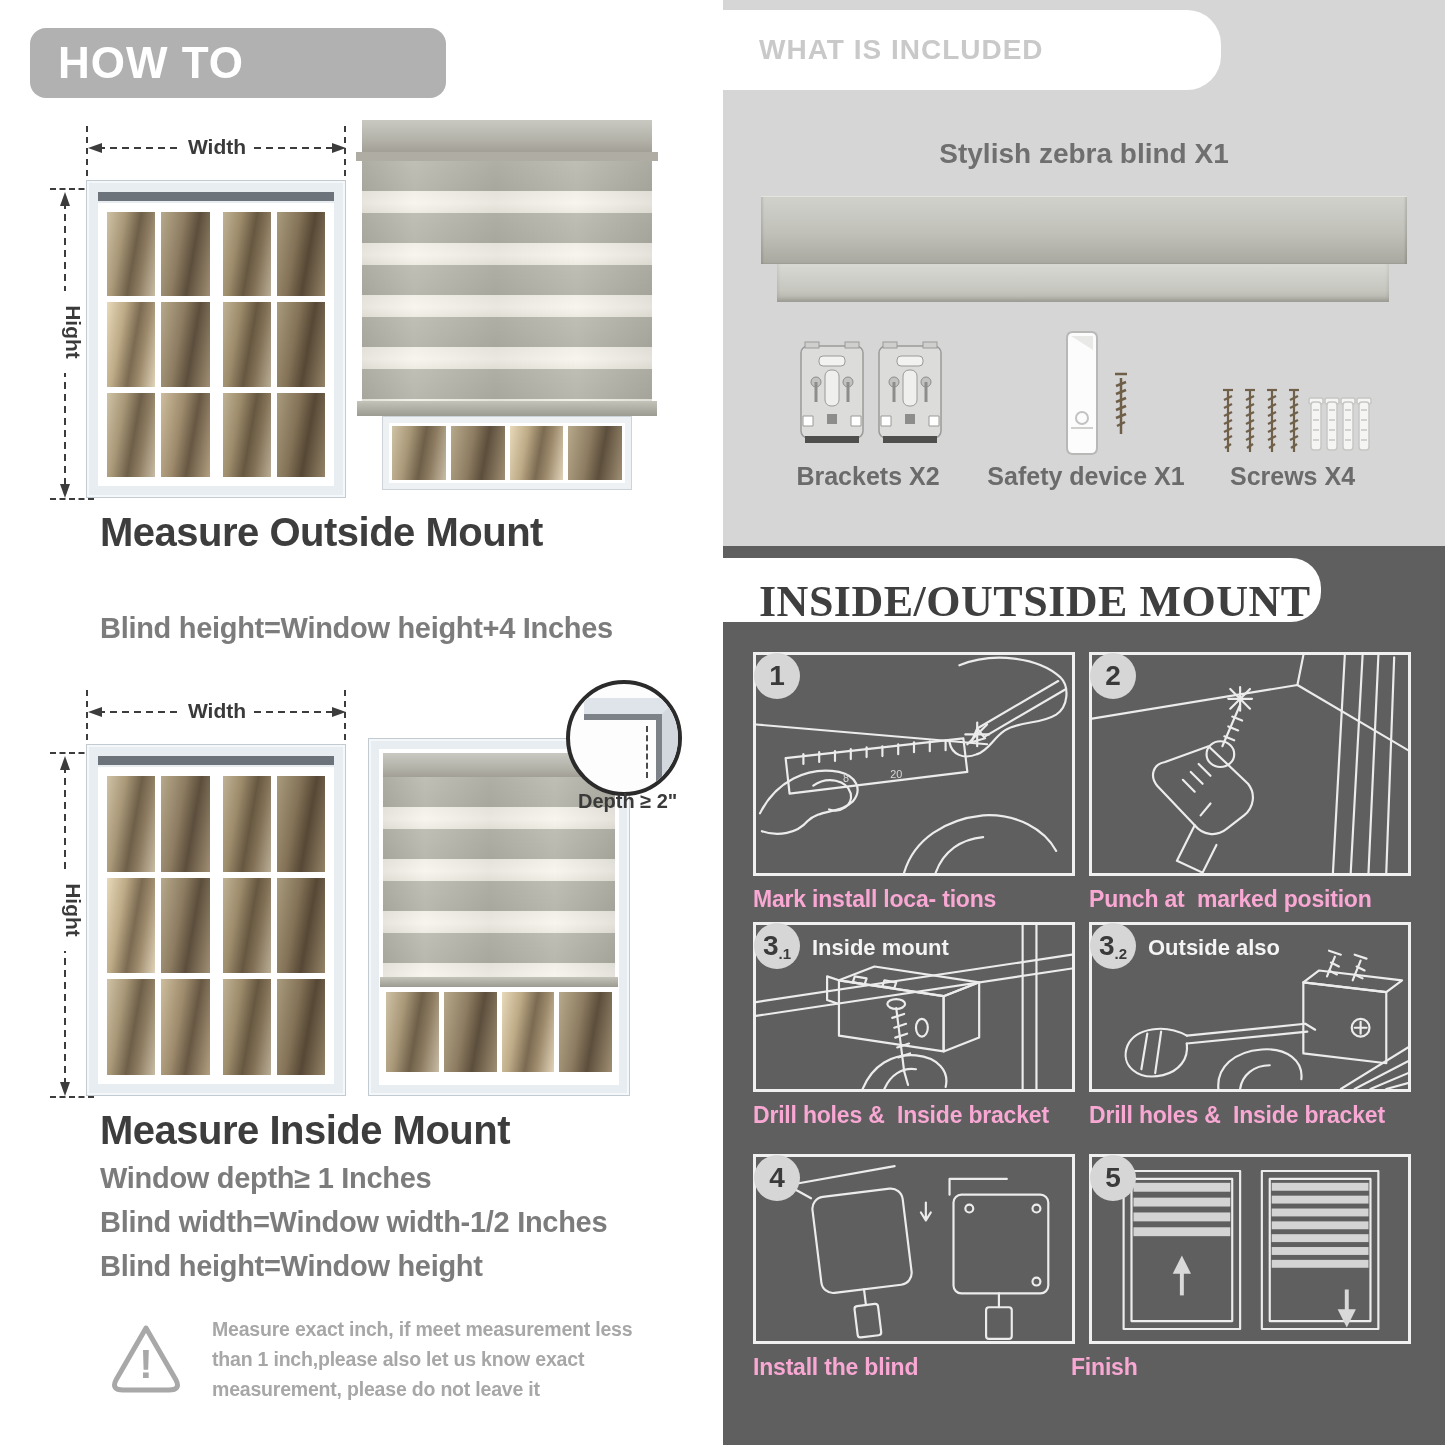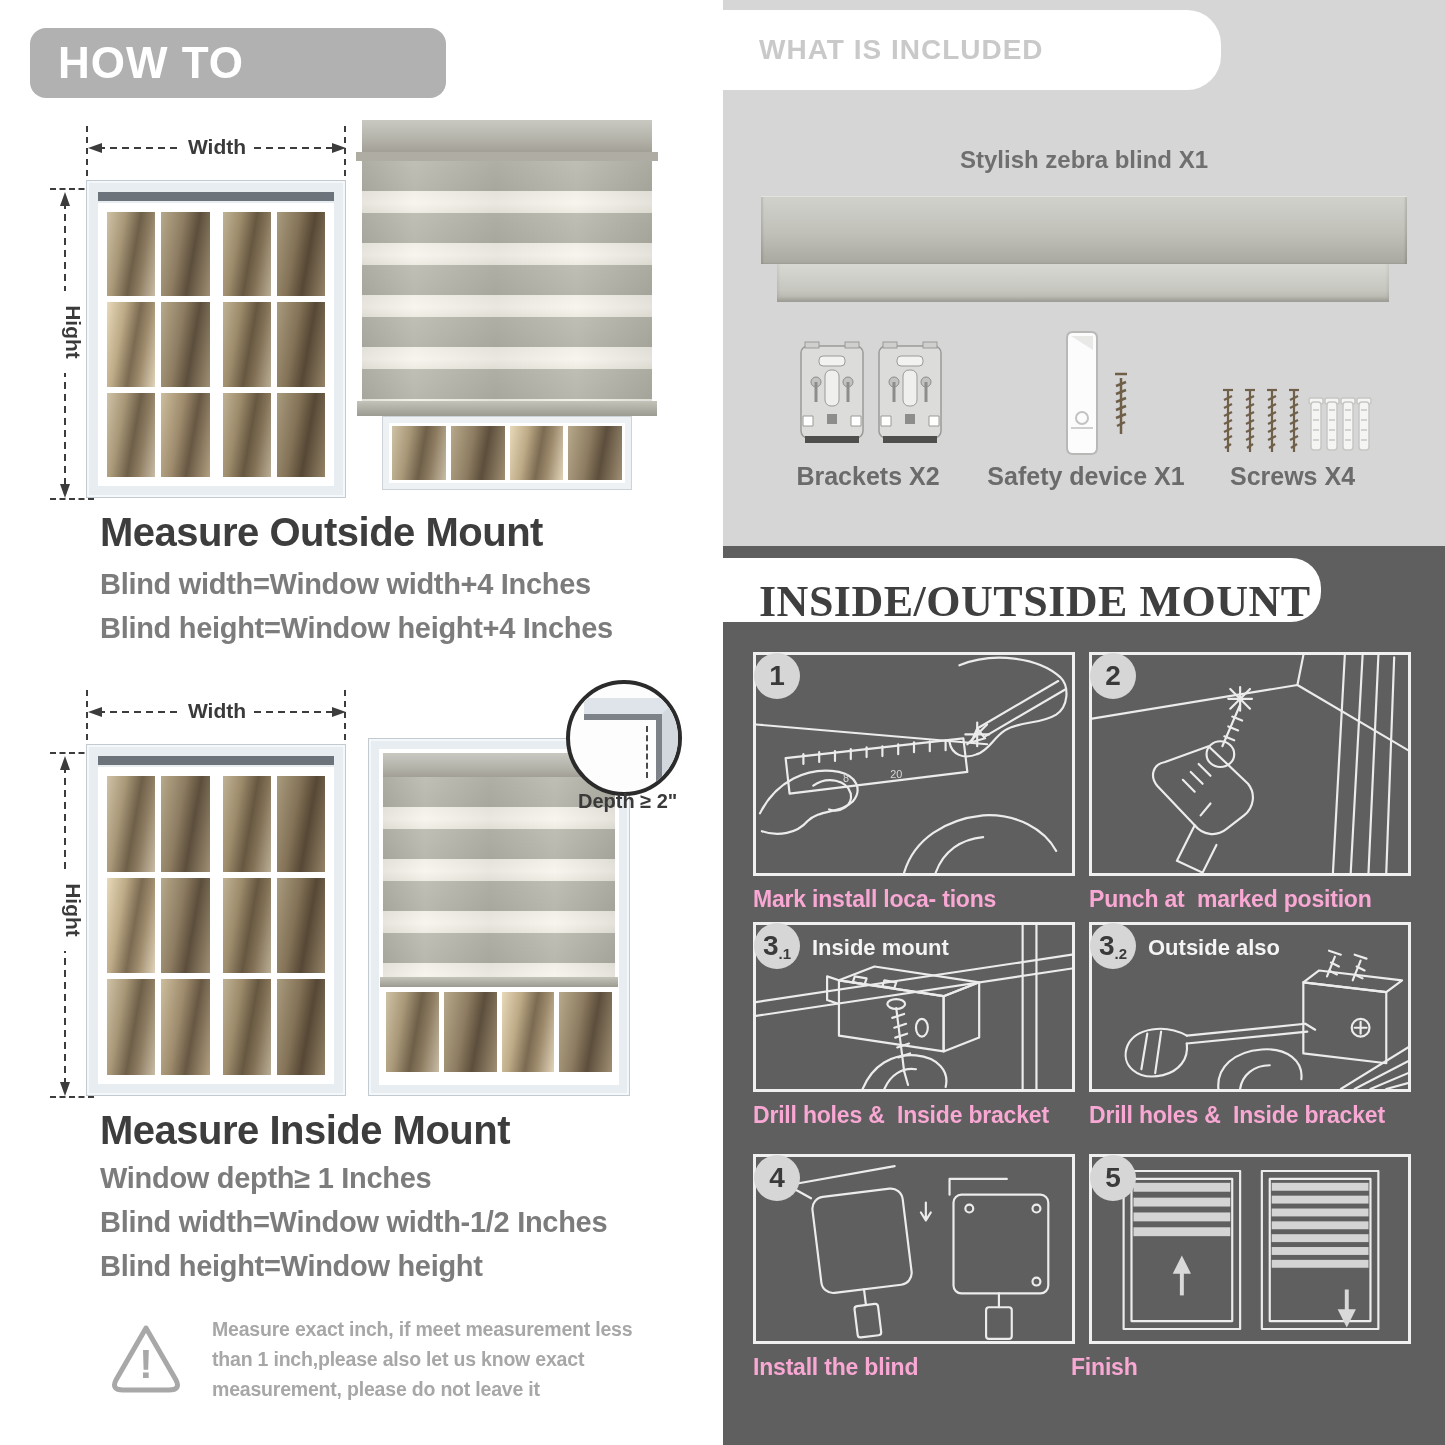--- a/index.html
+++ b/index.html
@@ -46,21 +46,21 @@
   
   .detail-circle{border:4px solid #2b2b2b;border-radius:50%;background:#fdfdfd;overflow:hidden;}
   .depth-label{font-size:20px;font-weight:bold;color:#3a3a3a;}
 
   .warn-text{font-size:19.5px;font-weight:bold;color:#a7a7a7;line-height:1.55;letter-spacing:-0.2px;}
 
   
   .included-panel{left:723px;top:0;width:722px;height:546px;background:#d6d6d6;}
   .included-header{left:0;top:10px;width:498px;height:80px;background:#ffffff;border-radius:0 34px 34px 0;}
   .included-header span{display:block;line-height:80px;padding-left:36px;color:#c9c9c9;font-size:28px;font-weight:bold;letter-spacing:1px;}
-  .product-label{left:0;top:138px;width:722px;text-align:center;font-size:24px;font-weight:bold;color:#6f6f6f;margin-top:8px;}
+  .product-label{left:0;top:138px;width:722px;text-align:center;font-size:28px;font-weight:bold;color:#6f6f6f;}
   .cassette-main{left:38px;top:196px;width:646px;height:68px;
      background:linear-gradient(180deg,#d2d2cd 0%,#c0c0b9 55%,#a8a89f 100%);
      box-shadow:inset 0 1px 0 #e4e4df, inset -2px 0 2px rgba(0,0,0,.12), inset 2px 0 2px rgba(0,0,0,.10);}
   .cassette-lip2{left:54px;top:264px;width:612px;height:38px;
      background:linear-gradient(180deg,#d9d9d4 0%,#c6c6bf 70%,#b3b3aa 100%);
      box-shadow:inset 0 -3px 4px rgba(0,0,0,.14);}
   .item-label{top:462px;text-align:center;font-size:25px;font-weight:bold;color:#6b6b6b;}
 
   .mount-panel{left:723px;top:546px;width:722px;height:899px;background:#5f5f5f;}
   .mount-header{left:0;top:12px;width:598px;height:64px;background:#ffffff;border-radius:0 30px 30px 0;font-family:Liberation Serif, serif;}
@@ -140,21 +140,20 @@
       <div class="under-panes">
           <div class="pane"></div>
           <div class="pane"></div>
           <div class="pane"></div>
           <div class="pane"></div>
         </div>
     </div>
   </div>
 
   <div class="abs sec-title" style="left:100px;top:510px">Measure Outside Mount</div>
-  <div class="abs sec-line" style="left:100px;top:568px">Blind width=Window width+4 Inches</div>
   <div class="abs sec-line" style="left:100px;top:612px">Blind height=Window height+4 Inches</div>
 
   <div class="abs tick-v" style="left:86px;top:690px;height:50px"></div>
   <div class="abs tick-v" style="left:344px;top:690px;height:50px"></div>
   <div class="abs" style="left:88px;top:705px;width:258px;height:14px">
     <svg width="258" height="14" viewBox="0 0 258 14">
       <line x1="10" y1="7" x2="248" y2="7" stroke="#3c3c3c" stroke-width="2" stroke-dasharray="7 5"></line>
       <polygon points="0,7 14,2 14,12" fill="#3c3c3c"></polygon>
       <polygon points="258,7 244,2 244,12" fill="#3c3c3c"></polygon>
     </svg>

